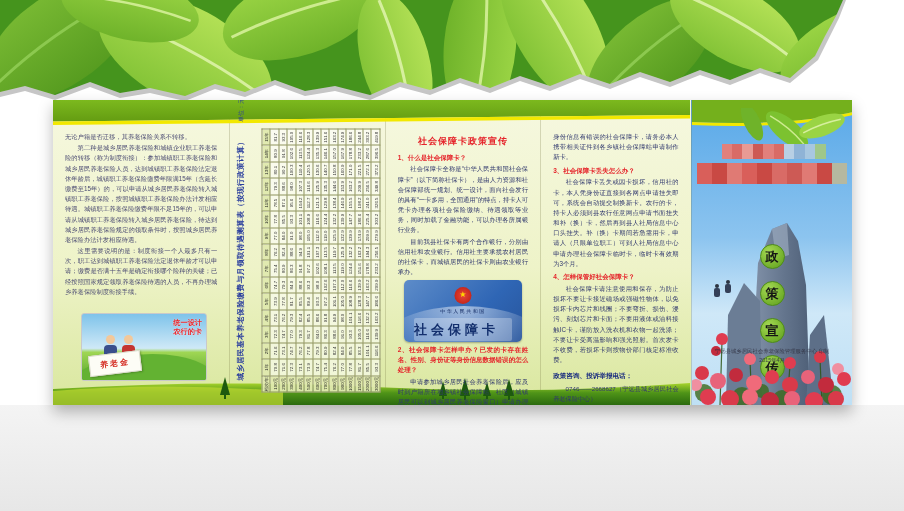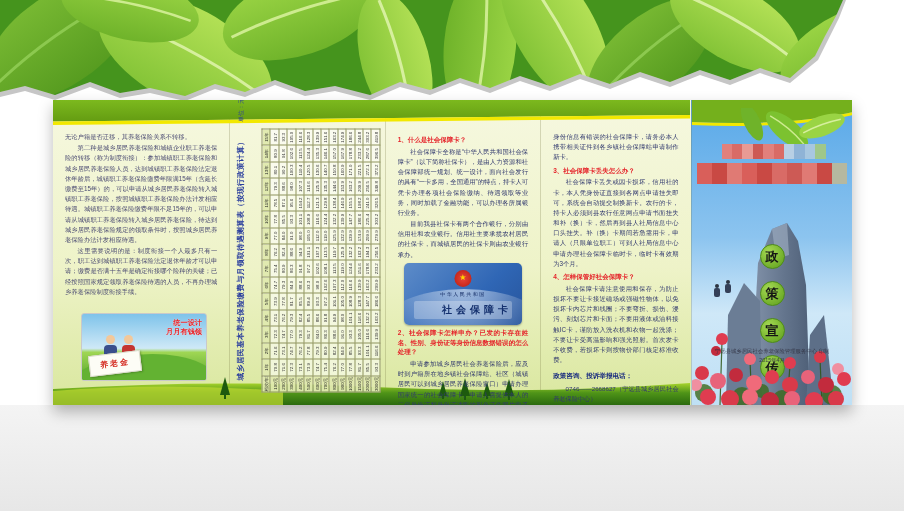--- a/index.html
+++ b/index.html
@@ -68,21 +68,21 @@
   .card{position:relative;width:118px;height:62px;margin:3px auto 3px auto;border-radius:5px;
         background:linear-gradient(135deg,#5d8cc9 0%,#2f66b5 60%,#27549b 100%);overflow:hidden;
         box-shadow:0 1px 2px rgba(0,0,0,.3);}
   .card .swoosh{position:absolute;left:-20px;bottom:-34px;width:160px;height:70px;border-radius:50%;
         background:radial-gradient(ellipse at 50% 0%,rgba(255,255,255,.55) 0%,rgba(255,255,255,0) 70%);}
   .card .emblem{position:absolute;left:50%;top:7px;transform:translateX(-50%);width:17px;height:17px;
         border-radius:50%;background:radial-gradient(circle,#e8473a 0%,#c22318 80%);
         display:flex;align-items:center;justify-content:center;color:#ffd700;font-size:8px;}
   .card .country{position:absolute;left:0;right:0;top:27px;text-align:center;font-size:5px;
         color:#122a63;letter-spacing:1.5px;}
-  .card .cname{position:absolute;left:10px;right:10px;top:38px;text-align:right;font-size:10px;
+  .card .cname{position:absolute;left:10px;right:10px;top:38px;text-align:left;font-size:13px;
         font-weight:bold;letter-spacing:4px;color:#14306e;
         background:rgba(255,255,255,.28);border-radius:2px;padding:1px 0;}
 
   
   .contact-head{font-size:6.6px;font-weight:bold;color:#14277e;margin:6px 0 2px 0;}
   .contact-line{font-size:6.2px;color:#30386e;line-height:1.6;text-indent:2em;}
 
   
   .p5{background:linear-gradient(180deg,#58a8e8 0%,#8cc4ef 45%,#cfe8f8 70%,#bfe0f5 100%);}
   .cover-band{position:absolute;left:0;top:0;width:161px;height:34px;z-index:6;}
@@ -226,21 +226,21 @@
         <div class="fig fig1">
             <div class="head"></div>
             <div class="torso"></div>
           </div>
         <div class="fig fig2">
             <div class="head"></div>
             <div class="torso"></div>
           </div>
         <div class="slogan">
           <div>统一设计</div>
-          <div>月月有钱领</div>
+          <div>农行的卡</div>
         </div>
         <div class="sign">
             <span>养老金</span>
           </div>
       </div>
     </div>
 
     <div class="panel p2">
       <div class="v-title">城乡居民基本养老保险缴费与月领取待遇测算表（按现行政策计算）</div>
       <div class="unit-label">单位：元</div>
@@ -499,20 +499,21 @@
                 <td>396.5</td>
                 <td>419.8</td>
               </tr>
             </tbody>
           </table>
       </div>
     </div>
 
     <div class="panel p3">
       <div class="panel-pad body-txt">
+        <div class="mid-title">社会保障卡政策宣传</div>
         <div class="red-head">1、什么是社会保障卡？</div>
         <p>社会保障卡全称是“中华人民共和国社会保障卡”（以下简称社保卡），是由人力资源和社会保障部统一规划、统一设计，面向社会发行的具有“一卡多用，全国通用”的特点，持卡人可凭卡办理各项社会保险缴纳、待遇领取等业务，同时加载了金融功能，可以办理各所属银行业务。</p>
         <p>目前我县社保卡有两个合作银行，分别由信用社和农业银行。信用社主要承揽农村居民的社保卡，而城镇居民的社保卡则由农业银行承办。</p>
         <div class="card">
           <div class="swoosh"></div>
           <div class="emblem">★</div>
           <div class="country">中华人民共和国</div>
           <div class="cname">社会保障卡</div>
         </div>
         <div class="red-head">2、社会保障卡怎样申办？已发的卡存在姓名、性别、身份证等身份信息数据错误的怎么处理？</div>

